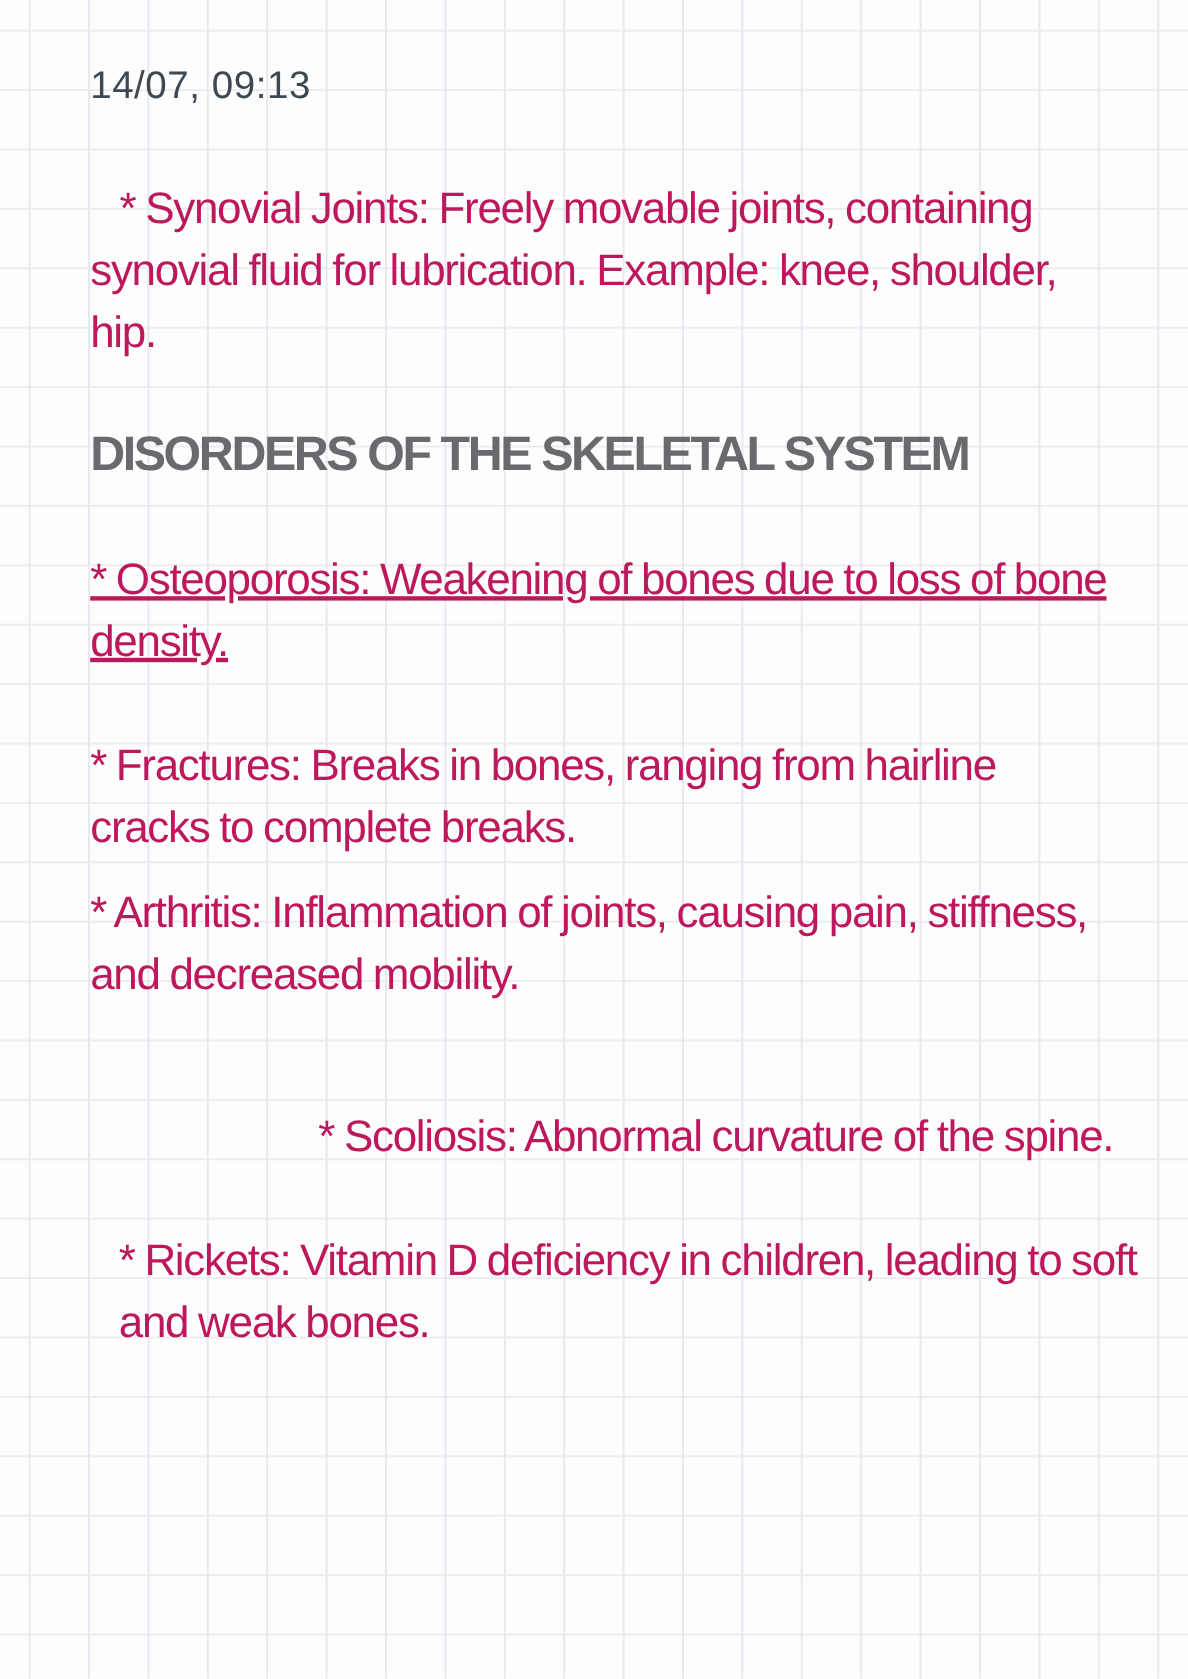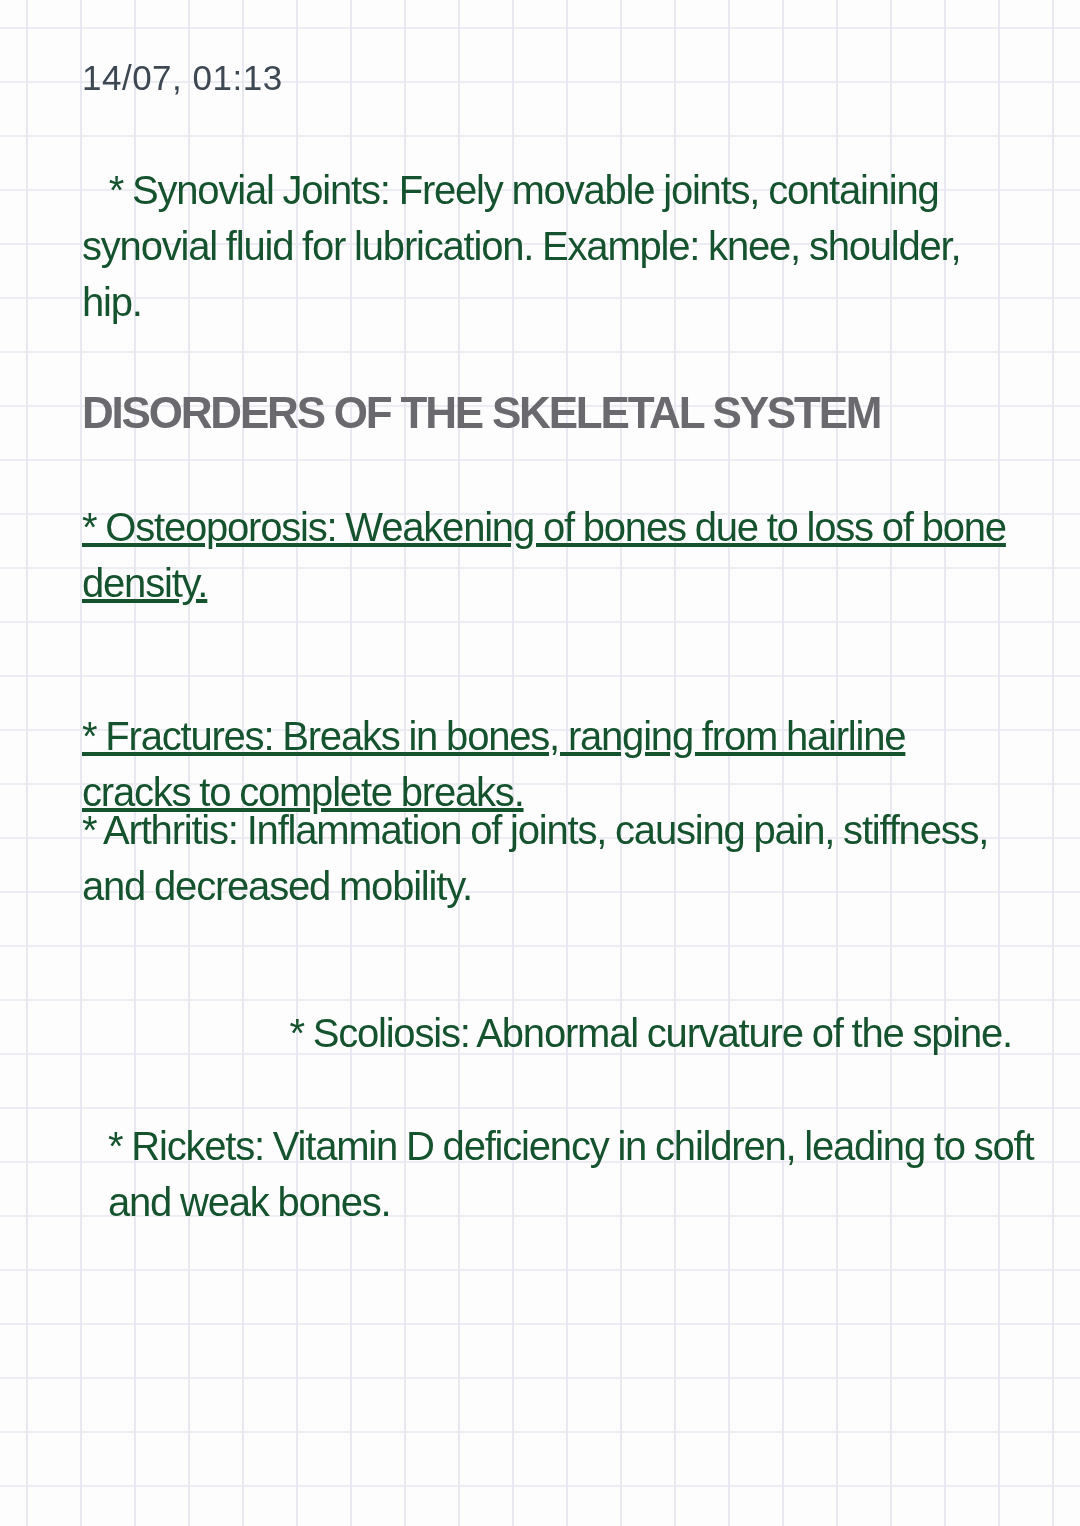--- a/index.html
+++ b/index.html
@@ -33,47 +33,47 @@
       color: #3d4852;
       letter-spacing: 0.5px;
       white-space: nowrap;
     }
     .para {
       position: absolute;
       left: 0;
       width: 930px;
       font-size: 40px;
       line-height: 56px;
-      color: #14532d;
+      color: #be185d;
       letter-spacing: -1.2px;
       word-spacing: -1px;
     }
     .heading {
       position: absolute;
       left: 0;
       top: 388px;
       font-size: 44px;
       font-weight: bold;
       color: #6a6a6e;
       letter-spacing: -2.2px;
       white-space: nowrap;
     }
   </style>
 </head>
 <body>
 
 <div class="note">
-  <div class="timestamp">14/07, 01:13</div>
+  <div class="timestamp">14/07, 09:13</div>
 
   <div class="para" style="top:162px;">&nbsp;&nbsp;&nbsp;* Synovial Joints: Freely movable joints, containing synovial fluid for lubrication. Example: knee, shoulder, hip.</div>
 
   <div class="heading">DISORDERS OF THE SKELETAL SYSTEM</div>
 
   <div class="para" style="top:499px;text-decoration:underline;">* Osteoporosis: Weakening of bones due to loss of bone density.</div>
 
-  <div class="para" style="top:708px;text-decoration:underline;">* Fractures: Breaks in bones, ranging from hairline cracks to complete breaks.</div>
+  <div class="para" style="top:668px;">* Fractures: Breaks in bones, ranging from hairline cracks to complete breaks.</div>
 
   <div class="para" style="top:802px;">* Arthritis: Inflammation of joints, causing pain, stiffness, and decreased mobility.</div>
 
   <div class="para" style="top:1005px;text-align:right;">* Scoliosis: Abnormal curvature of the spine.</div>
 
   <div class="para" style="top:1118px;margin-left:26px;">* Rickets: Vitamin D deficiency in children, leading to soft and weak bones.</div>
 </div>
 
 </body></html>

